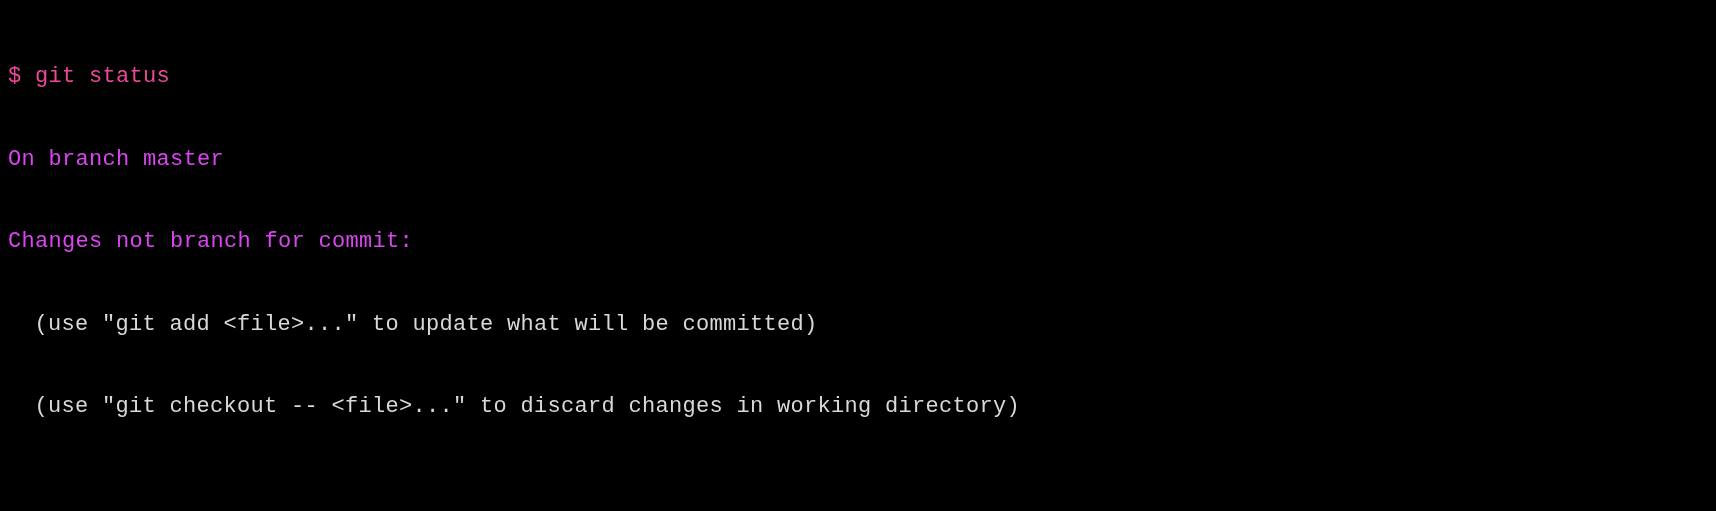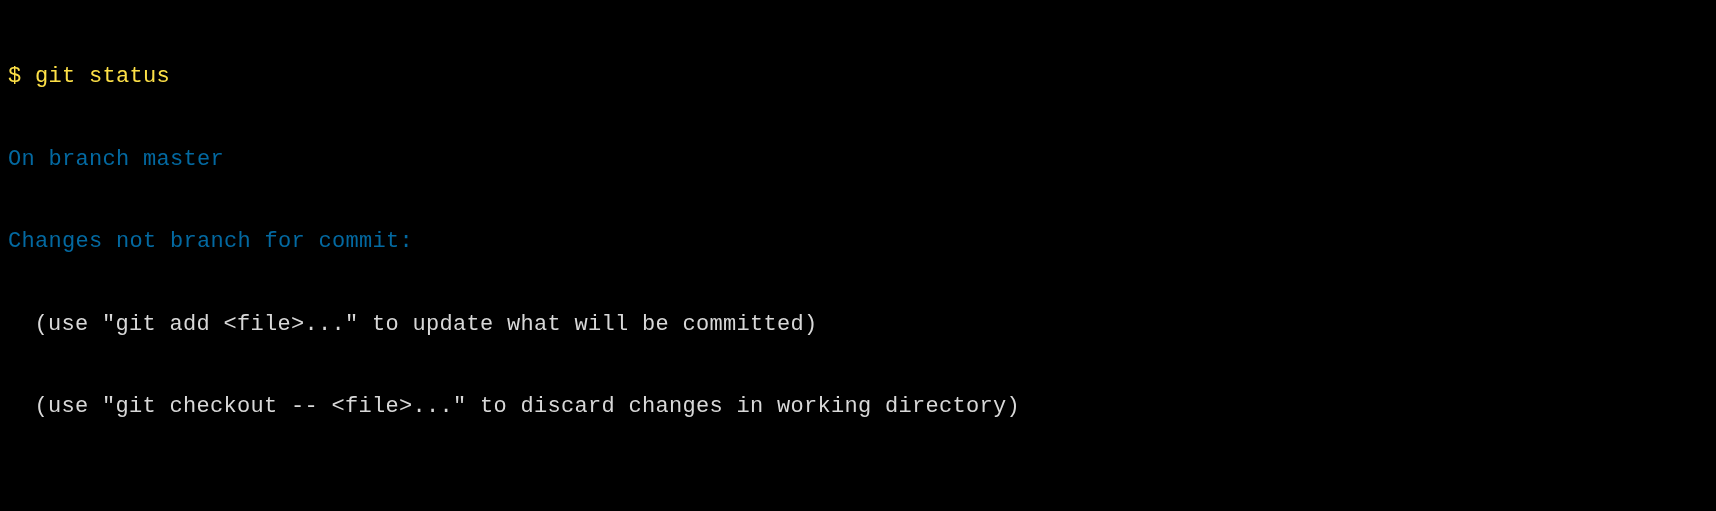--- a/index.html
+++ b/index.html
@@ -16,24 +16,24 @@
       padding: 8px 8px;
       width: 1716px;
       height: 511px;
       overflow: hidden;
       letter-spacing: 0.3px;
     }
     .terminal {
       white-space: pre;
     }
     .prompt-line {
-      color: #fde047;
+      color: #ec4899;
     }
     .info-line {
-      color: #0369a1;
+      color: #d946ef;
     }
     .hint-line {
       color: #d8d8d8;
       padding-left: 2ch;
     }
     .blank-line {
       height: 1.25em;
     }
   </style>
 </head>

